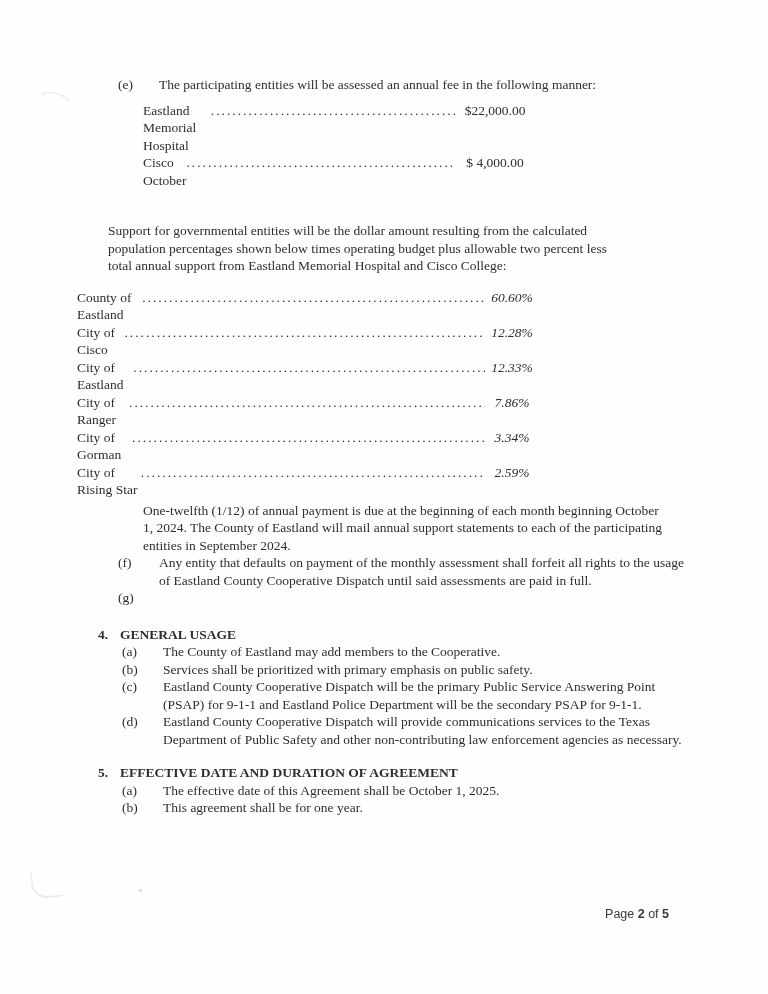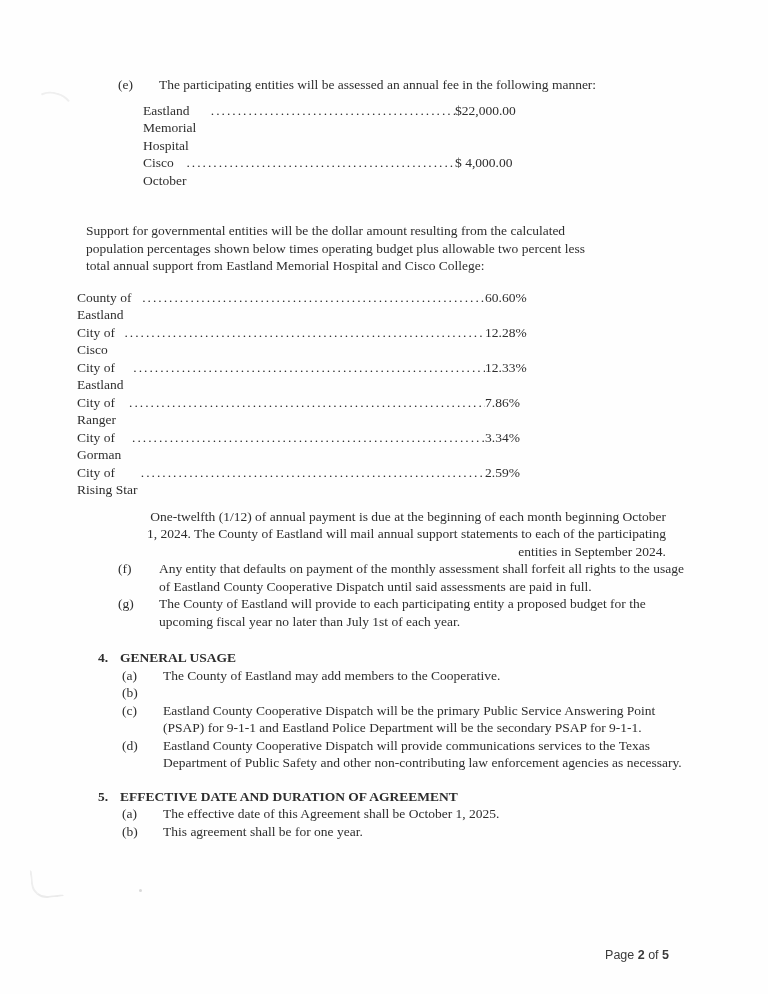--- a/index.html
+++ b/index.html
@@ -31,41 +31,41 @@
     overflow: hidden;
     white-space: nowrap;
     min-width: 0;
   }
   .leader::after {
     content: "......................................................................................................";
     letter-spacing: 2px;
   }
   .fees { margin: 8px 0 0 143px; }
   .fees .leader-row { width: 392px; }
-  .fees .value { flex: 0 0 80px; text-align: left; white-space: pre; font-family: Liberation Serif, serif; }
+  .fees .value { flex: 0 0 80px; text-align: center; white-space: pre; font-family: Liberation Serif, serif; }
   .pcts { margin: 14px 0 0 77px; }
   .pcts .leader-row { width: 462px; }
-  .pcts .value { flex: 0 0 54px; text-align: left; white-space: pre; }
-
-  .support { margin: 33px 0 0 86px; width: 523px; }
-  .payment { margin: 9px 0 0 143px; width: 523px; text-align: right; }
+  .pcts .value { flex: 0 0 54px; text-align: center; white-space: pre; font-style: italic; }
+
+  .support { margin: 33px 0 0 108px; width: 523px; }
+  .payment { margin: 3px 0 0 143px; width: 523px; }
 
   .item-f, .item-g { margin-left: 118px; }
   .item-f .text, .item-g .text { width: 525px; }
 
   .sec-head { display: flex; font-weight: bold; margin-left: 98px; }
   .sec-head .num { flex: 0 0 22px; }
   .sec4 { margin-top: 19px; }
   .sec5 { margin-top: 16px; }
   .sec-items { margin-left: 122px; }
   .sec-items .text { width: 522px; }
 
   .footer {
     position: absolute;
-    top: 929px;
+    top: 888px;
     right: 99px;
     font-family: "Liberation Sans", "DejaVu Sans", sans-serif;
     font-size: 12.5px;
     color: #3a3a3a;
     white-space: pre;
   }
   .footer .b { font-weight: bold; }
 
   
   .artifact-arc {
@@ -151,34 +151,34 @@
 
   <div class="payment">One-twelfth (1/12) of annual payment is due at the beginning of each month beginning October 1, 2024. The County of Eastland will mail annual support statements to each of the participating entities in September 2024.</div>
 
   <div class="li item-f">
     <span class="marker">(f)</span>
     <span class="text">Any entity that defaults on payment of the monthly assessment shall forfeit all rights to the usage of Eastland County Cooperative Dispatch until said assessments are paid in full.</span>
   </div>
 
   <div class="li item-g">
     <span class="marker">(g)</span>
-    <span class="text">The County of Eastland will provide to each participating entity a proposed budget for the upcoming fiscal year no later than July 1st of each year.</span>
   </div>
 
   <div class="sec-head sec4">
     <span class="num">4.</span>
     <span class="title">GENERAL USAGE</span>
   </div>
   <div class="sec-items">
     <div class="li">
       <span class="marker">(a)</span>
       <span class="text">The County of Eastland may add members to the Cooperative.</span>
     </div>
     <div class="li">
       <span class="marker">(b)</span>
+      <span class="text">Services shall be prioritized with primary emphasis on public safety.</span>
     </div>
     <div class="li">
       <span class="marker">(c)</span>
       <span class="text">Eastland County Cooperative Dispatch will be the primary Public Service Answering Point (PSAP) for 9-1-1 and Eastland Police Department will be the secondary PSAP for 9-1-1.</span>
     </div>
     <div class="li">
       <span class="marker">(d)</span>
       <span class="text">Eastland County Cooperative Dispatch will provide communications services to the Texas Department of Public Safety and other non-contributing law enforcement agencies as necessary.</span>
     </div>
   </div>

